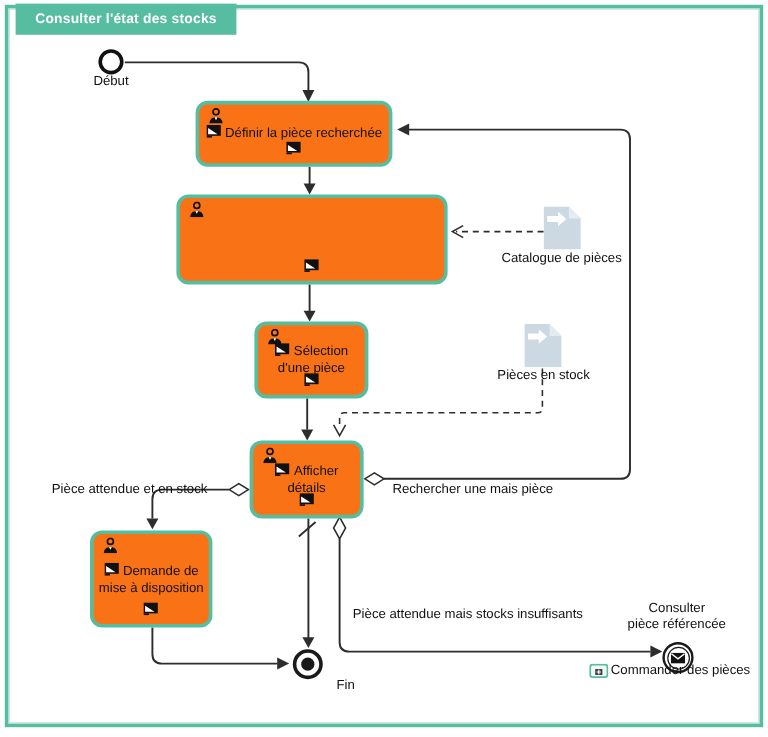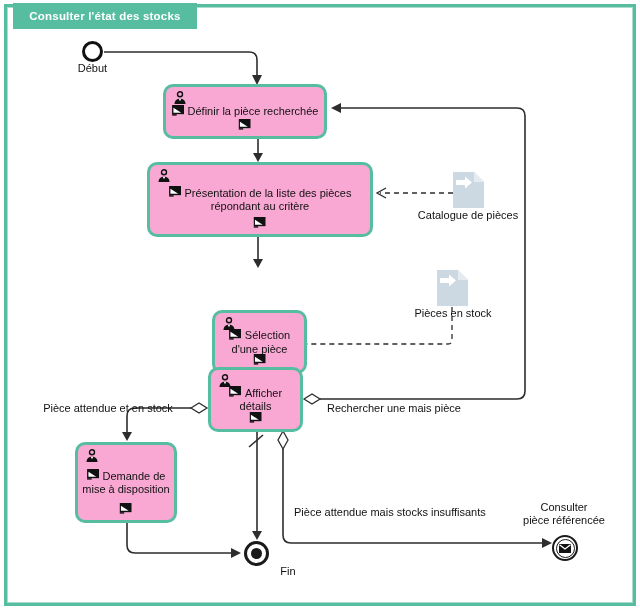--- a/index.html
+++ b/index.html
@@ -21,21 +21,21 @@
     z-index:3;letter-spacing:.2px;
   }
   svg.wires{position:absolute;left:0;top:0;z-index:1;}
   .sf{stroke:var(--ink);stroke-width:1.6;fill:none;stroke-linejoin:round;}
   .da{stroke:var(--ink);stroke-width:1.3;fill:none;stroke-dasharray:5 4;}
   .oa{stroke:var(--ink);stroke-width:1.3;fill:none;}
   .ah{fill:var(--ink);stroke:none;}
   .dm{fill:#fff;stroke:var(--ink);stroke-width:1.3;}
 
   .task{
-    position:absolute;background:#f9a8d4;border:3px solid var(--teal);border-radius:10px;z-index:2;box-sizing:border-box;
+    position:absolute;background:#f97316;border:3px solid var(--teal);border-radius:10px;z-index:2;box-sizing:border-box;
   }
   .person{position:absolute;top:3px;left:8px;}
   .task-text{
     position:absolute;inset:0;display:flex;flex-direction:column;align-items:center;justify-content:center;
     font-size:11px;line-height:13px;text-align:center;padding:0 3px;
   }
   .line1{display:flex;align-items:center;gap:3px;white-space:nowrap;}
   .line2:empty{display:none;}
   .bottom-mon{position:absolute;bottom:2px;left:50%;transform:translateX(-50%);}
 
@@ -141,39 +141,28 @@
   </div>
 
   <div class="task" style="left:147px;top:162px;width:226px;height:75px;">
     <span class="person">
       <svg width="12" height="13" viewBox="0 0 12 13">
           <circle cx="6" cy="3.2" r="2.5" fill="none" stroke="#111" stroke-width="1.4"></circle>
           <path d="M0.5 13 C0.5 9.5 3 7.8 6 7.8 C9 7.8 11.5 9.5 11.5 13 Z" fill="#111"></path>
           <polygon points="4.8,7.8 7.2,7.8 6,10.2" fill="#fff"></polygon>
         </svg>
     </span>
-    <div class="task-text">
-      <span class="line1">
-          <span><svg width="13" height="11" viewBox="0 0 14 12">
-              <rect x="0" y="0" width="13" height="10" fill="#111"></rect>
-              <polygon points="1.5,3 1.5,8.5 10,8.5" fill="#fff"></polygon>
-              <rect x="0" y="10" width="5" height="1.6" fill="#111"></rect>
-            </svg></span>
-          <span>Présentation de la liste des pièces</span>
-        </span>
-      <span class="line2">répondant au critère</span>
-    </div>
-    <span class="bottom-mon"><svg width="13" height="11" viewBox="0 0 14 12">
-          <rect x="0" y="0" width="13" height="10" fill="#111"></rect>
-          <polygon points="1.5,3 1.5,8.5 10,8.5" fill="#fff"></polygon>
-          <rect x="0" y="10" width="5" height="1.6" fill="#111"></rect>
-        </svg></span>
-  </div>
-
-  <div class="task" style="left:212px;top:268px;width:95px;height:64px;margin-top:42px;">
+    <span class="bottom-mon"><svg width="13" height="11" viewBox="0 0 14 12">
+          <rect x="0" y="0" width="13" height="10" fill="#111"></rect>
+          <polygon points="1.5,3 1.5,8.5 10,8.5" fill="#fff"></polygon>
+          <rect x="0" y="10" width="5" height="1.6" fill="#111"></rect>
+        </svg></span>
+  </div>
+
+  <div class="task" style="left:212px;top:268px;width:95px;height:64px;">
     <span class="person">
       <svg width="12" height="13" viewBox="0 0 12 13">
           <circle cx="6" cy="3.2" r="2.5" fill="none" stroke="#111" stroke-width="1.4"></circle>
           <path d="M0.5 13 C0.5 9.5 3 7.8 6 7.8 C9 7.8 11.5 9.5 11.5 13 Z" fill="#111"></path>
           <polygon points="4.8,7.8 7.2,7.8 6,10.2" fill="#fff"></polygon>
         </svg>
     </span>
     <div class="task-text">
       <span class="line1">
           <span><svg width="13" height="11" viewBox="0 0 14 12">
@@ -277,13 +266,21 @@
   </div>
   <div class="evt-msg">
     <div class="ring">
       <svg width="12" height="9" viewBox="0 0 12 9">
         <rect x="0" y="0" width="12" height="9" fill="#111"></rect>
         <path d="M0.5 0.8 L6 5 L11.5 0.8" stroke="#fff" stroke-width="1.2" fill="none"></path>
       </svg>
     </div>
   </div>
 
+  <div class="link-row">
+    <svg width="16" height="12" viewBox="0 0 16 12">
+      <rect x="0.8" y="0.8" width="14.4" height="10.4" rx="2" fill="#f0f9f6" stroke="var(--teal)" stroke-width="1.5"></rect>
+      <rect x="5" y="4.5" width="6" height="5" fill="#444"></rect>
+      <path d="M8 5.2 V8.8 M6.2 7 H9.8" stroke="#fff" stroke-width="1"></path>
+    </svg>
+    <span>Commander des pièces</span>
+  </div>
 </div>
 
 </body></html>

